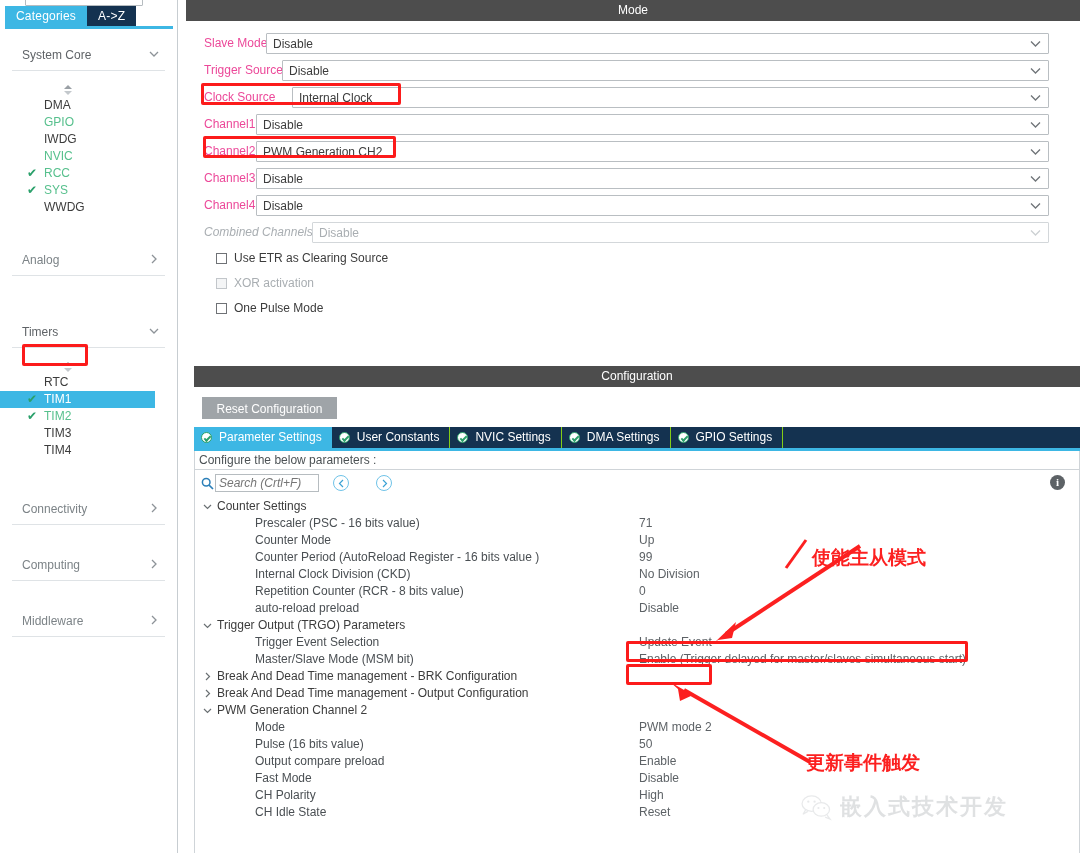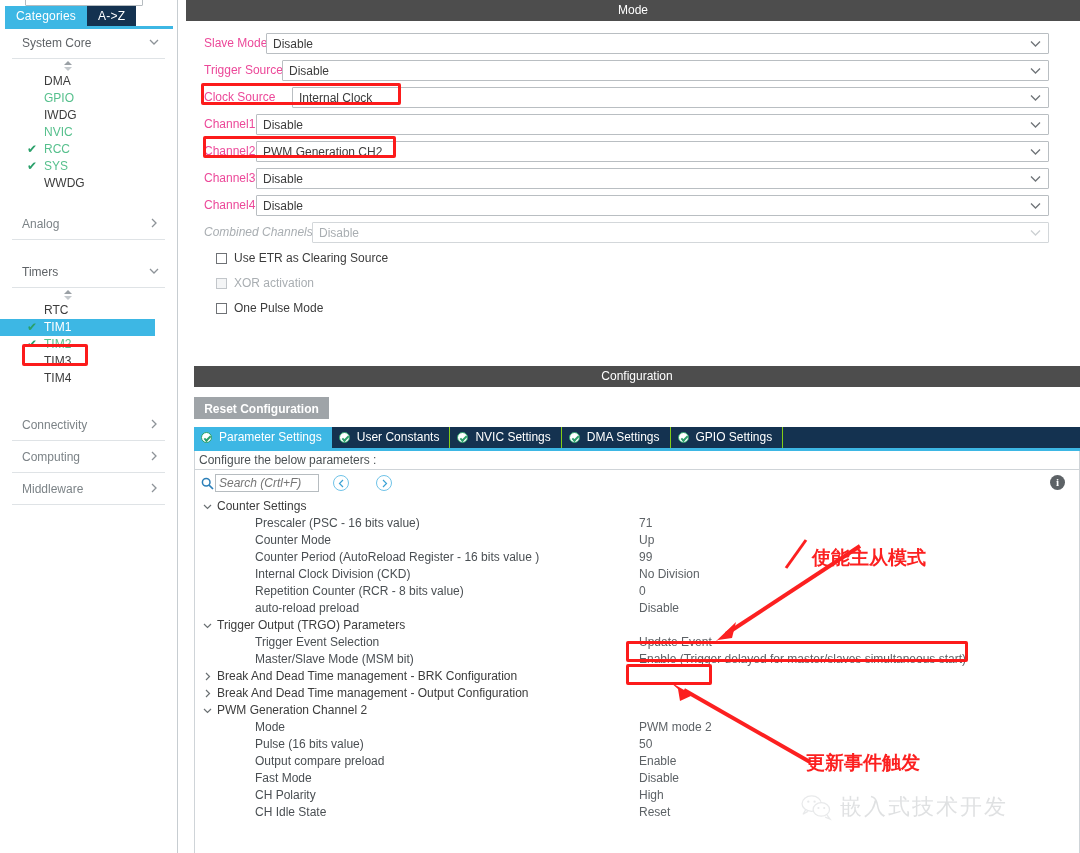--- a/index.html
+++ b/index.html
@@ -38,21 +38,21 @@
   #cat-tab-underline {
     position: absolute; left: 5px; top: 26px; width: 168px; height: 3px;
     background: #3db7e4;
   }
   #sidebar-body {
     position: absolute; left: 0; top: 29px; width: 177px; bottom: 0;
     background: #fff; overflow: hidden;
   }
   .cat-group {
     position: relative;
-    margin: 0 12px;
+    margin: 12px 12px;
     border-bottom: 1px solid #dfe3e6;
     height: 30px;
   }
   .cat-group-label {
     position: absolute; left: 10px; top: 7px;
     font-size: 12px; color: #7c8387;
   }
   .cat-group.expanded .cat-group-label { color: #5f6367; }
   .cat-chev {
     position: absolute; right: 4px; top: 6px;
@@ -138,24 +138,24 @@
   }
 
   
   #config-panel {
     position: absolute; left: 186px; top: 366px; width: 894px; height: 487px;
     background: #ffffff;
     padding-left: 8px;
   }
   #reset-wrap { height: 40px; position: relative; }
   #reset-btn {
-    position: absolute; left: 0; top: 10px;
+    position: absolute; left: 8px; top: 10px;
     width: 135px; height: 22px; line-height: 22px; text-align: center;
     background: #9fa4a8; color: #ffffff; font-size: 12px;
-    border: none; cursor: pointer; font-family: inherit; font-weight: bold;
+    border: none; cursor: pointer; font-family: inherit;
   }
   #tabbar {
     position: relative; height: 21px; display: flex; align-items: stretch;
     background: #143250;
   }
   #tabbar-underline {
     position: absolute; left: 0; top: 21px; width: 894px; height: 3px;
     background: #3db7e4;
   }
   .cfg-tab {
@@ -247,21 +247,21 @@
     font-family: "DejaVu Sans", "Liberation Sans", sans-serif;
   }
   .anno-svg { position: absolute; pointer-events: none; }
 
   
   #watermark {
     position: absolute; left: 800px; top: 792px;
     display: flex; align-items: center; gap: 7px;
     opacity: .32; color: #9fa3a7;
     font-size: 22px; font-family: "DejaVu Sans", "Liberation Sans", sans-serif;
-    letter-spacing: 2px; pointer-events: none;
+    letter-spacing: 2px; pointer-events: none; font-weight: bold;
   }
   #wm-icon { width: 33px; height: 27px; }
 </style>
 </head>
 <body>
 
 <div id="root">
 
   <div id="sidebar">
 

